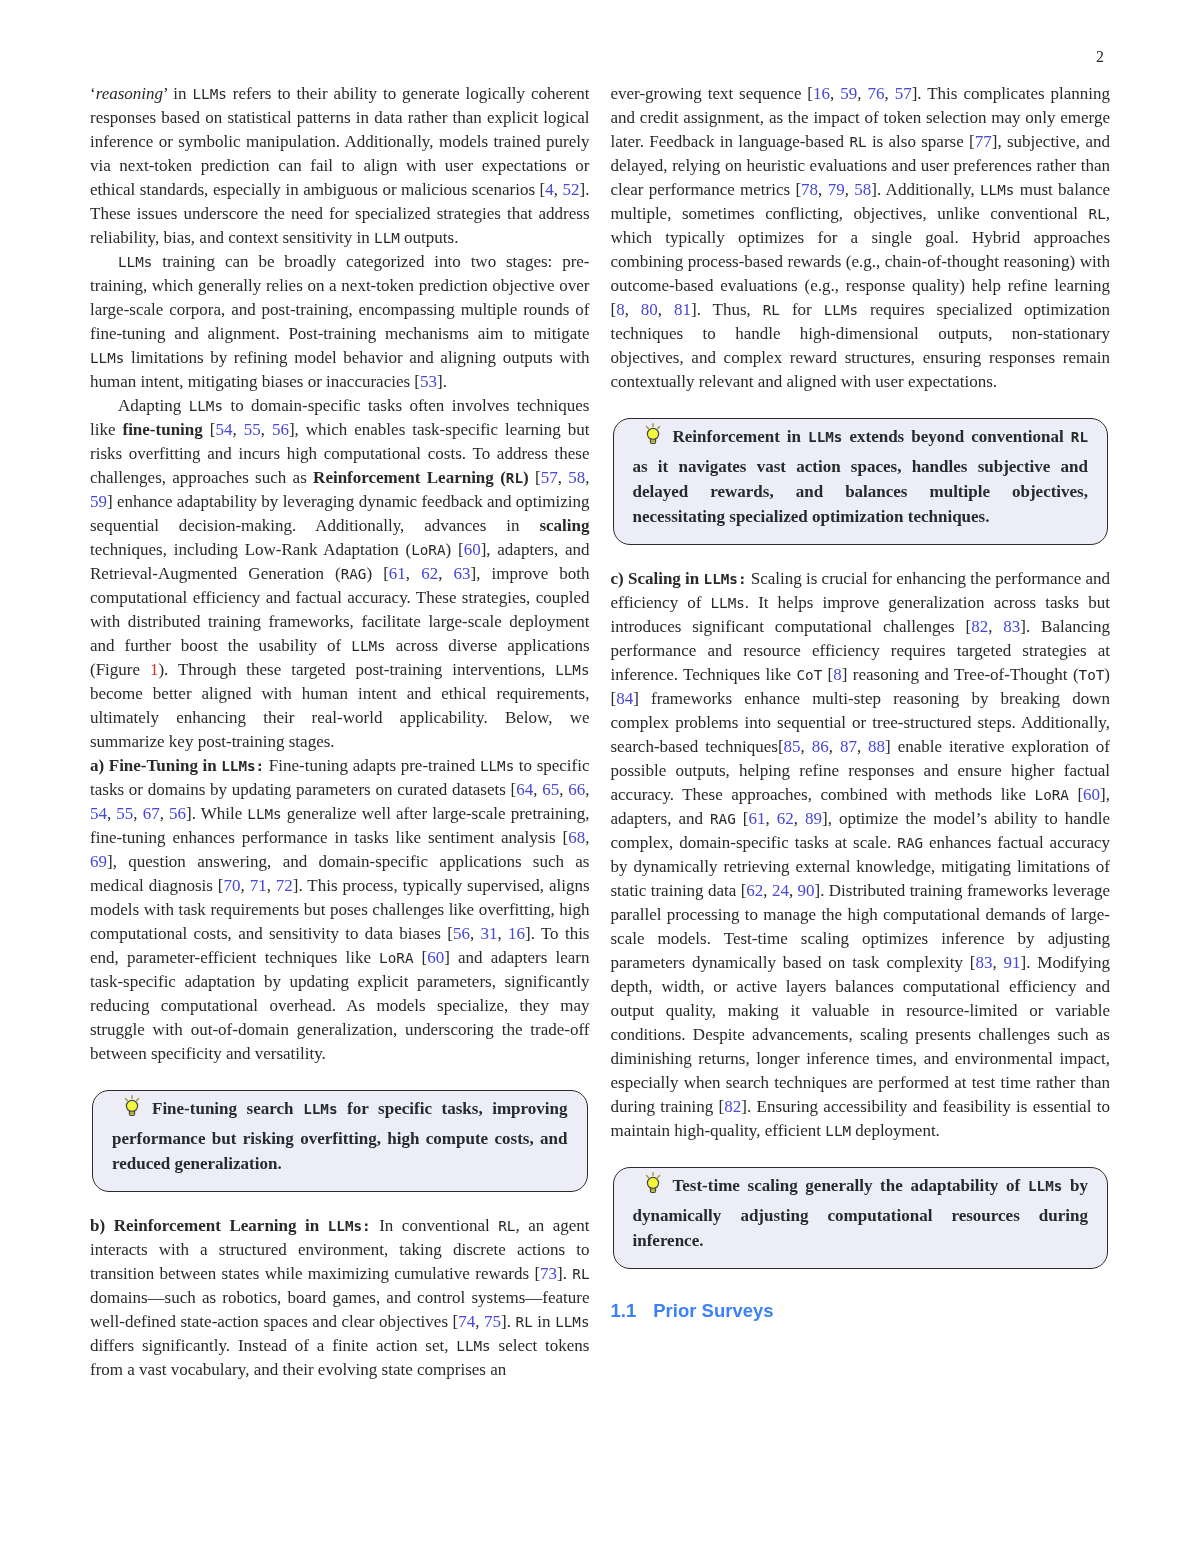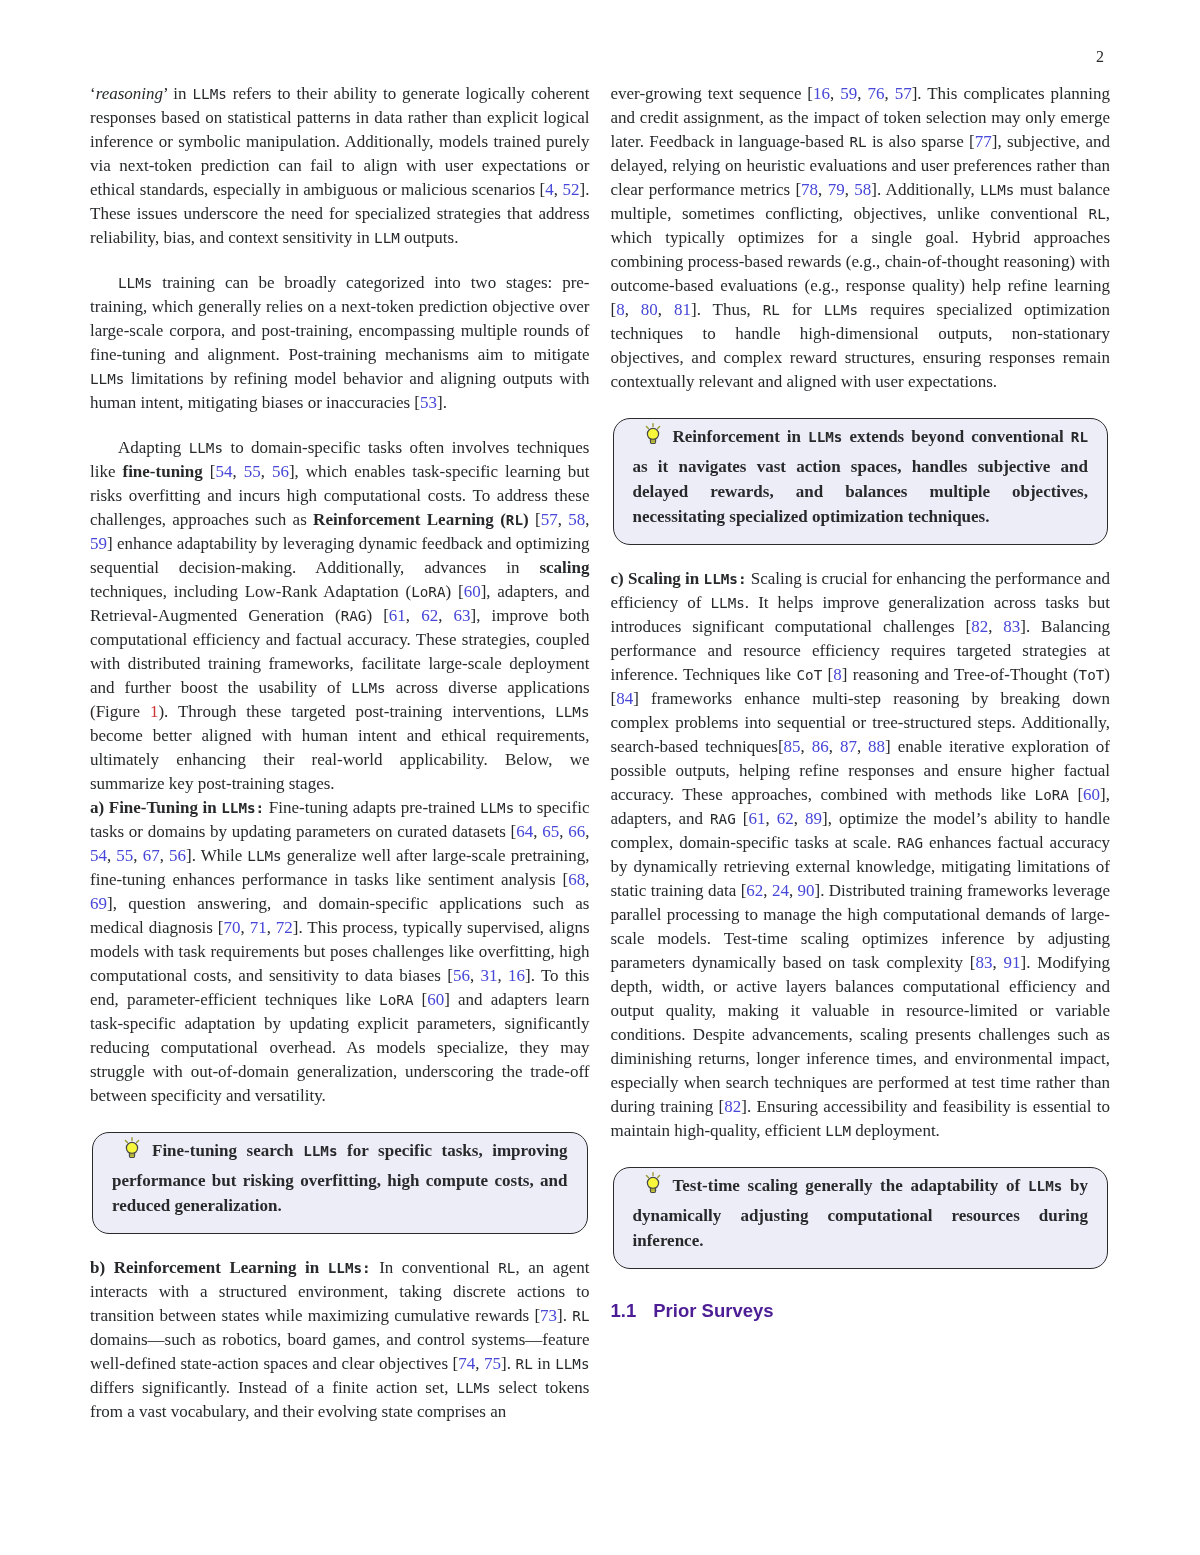--- a/index.html
+++ b/index.html
@@ -15,21 +15,21 @@
     position:absolute;top:48px;right:96px;
     font-size:16px;color:#27292b;
   }
   .columns{
     position:absolute;left:90px;top:82px;
     width:1020px;
     display:flex;gap:21px;
   }
   .col{width:500px;font-size:17px;line-height:24px;text-align:justify;}
   .para{margin:0;}
-  .para.indent{text-indent:28px;margin-top:21px;}
+  .para.indent{text-indent:28px;}
   
   .sg-t{}
   .sg-i{font-style:italic;}
   .sg-b{font-weight:bold;}
   .sg-m{font-family:"DejaVu Sans Mono",monospace;font-size:0.84em;}
   .sg-bm{font-family:"DejaVu Sans Mono",monospace;font-size:0.84em;font-weight:bold;}
   .sg-c{color:#4646d8;}
   .sg-f{color:#cc3333;}
   .callout{
     margin:24px 2px 22px 2px;
@@ -42,21 +42,21 @@
   .callout .bulb{
     display:inline-block;
     margin:0 10px 0 10px;
     vertical-align:-5px;
   }
   .section-heading{
     font-family:"Liberation Sans", sans-serif;
     font-size:18.5px;font-weight:bold;
     margin:30px 0 16px 0;
     text-align:left;
-    color:#4c1d95;
+    color:#3b82f6;
   }
   .section-heading .sec-num{margin-right:17px;}
 </style>
 </head>
 <body>
 
 <div class="page">
 
   <div class="page-number">2</div>
 

